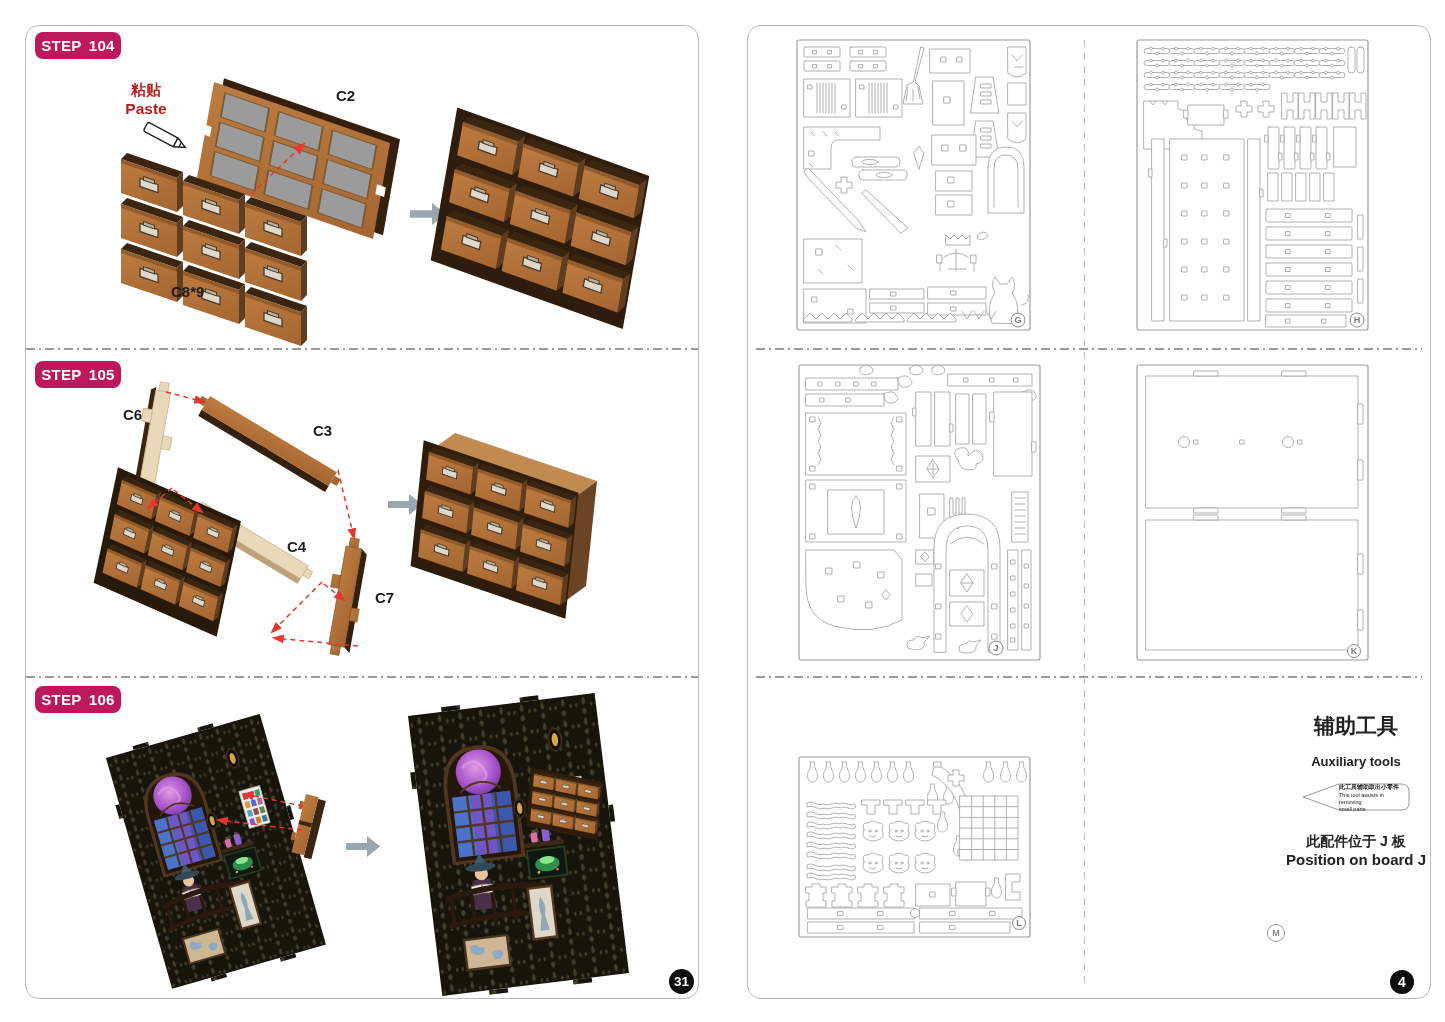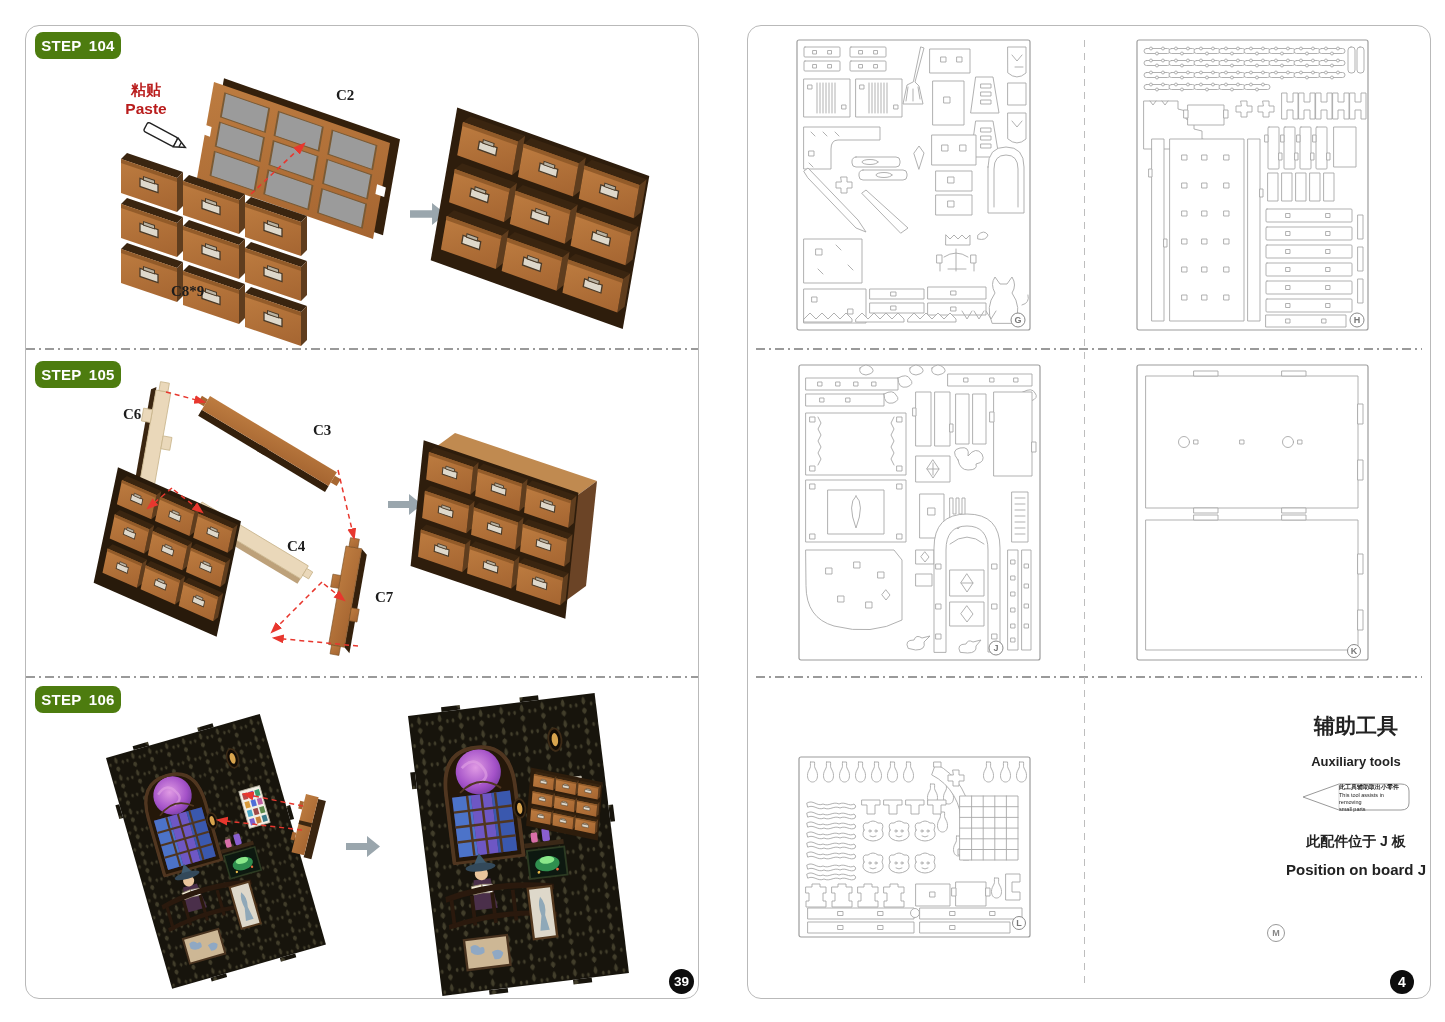--- a/index.html
+++ b/index.html
@@ -2,41 +2,41 @@
 <html><head>
 <meta charset="utf-8">
 <style>
   html,body{margin:0;padding:0;background:#fff;}
   body{width:1445px;height:1022px;position:relative;font-family:"Liberation Sans","DejaVu Sans",sans-serif;}
   .page{position:absolute;background:#fff;border:1.6px solid #b9b9b9;border-radius:14px;overflow:hidden;}
   #pageL{left:25px;top:25px;width:672px;height:972px;}
   #pageR{left:747px;top:25px;width:682px;height:972px;}
   .hdiv{position:absolute;height:1.6px;background:repeating-linear-gradient(to right,#9a9a9a 0 9px,transparent 9px 13px,#9a9a9a 13px 15px,transparent 15px 19px);}
   .vdash{position:absolute;width:1.3px;background:repeating-linear-gradient(to bottom,#bdbdbd 0 7px,transparent 7px 13px);}
-  .badge{position:absolute;width:86px;height:27px;background:#4d7c0f;border-radius:8px;color:#fff;
+  .badge{position:absolute;width:86px;height:27px;background:#be185d;border-radius:8px;color:#fff;
          font-weight:700;font-size:15px;line-height:27px;text-align:center;letter-spacing:.3px;word-spacing:3px;}
-  .plabel{position:absolute;font-weight:700;font-size:15px;color:#1c1c1c;white-space:nowrap;font-family:Liberation Serif, serif;}
+  .plabel{position:absolute;font-weight:700;font-size:15px;color:#1c1c1c;white-space:nowrap;}
   .paste{position:absolute;left:93px;top:55px;width:54px;text-align:center;font-weight:700;color:#b91c1c;}
   .paste .zh{font-size:15px;} .paste .en{font-size:15.5px;text-align:center;}
   .pnum{position:absolute;width:25px;height:25px;border-radius:50%;background:#0d0d0d;color:#fff;
         font-weight:700;font-size:13.5px;line-height:25px;text-align:center;}
   .art,.board{position:absolute;}
   .bx{fill:#fff;stroke:#9c9c9c;stroke-width:1.2;}
   .ol{fill:#fff;stroke:#a8a8a8;stroke-width:0.9;stroke-linejoin:round;stroke-linecap:round;}
   .blc circle{fill:#fff;stroke:#8a8a8a;stroke-width:1;}
   .blt{font:700 9px "Liberation Sans","DejaVu Sans",sans-serif;fill:#777;text-anchor:middle;}
   .aux{position:absolute;left:538px;top:686px;width:140px;text-align:center;color:#222;}
   .aux .t-zh{font-weight:700;font-size:21px;}
   .aux .t-en{font-weight:700;font-size:13px;margin-top:14px;}
   .tool{position:relative;width:114px;height:40px;margin:8px auto 10px;}
   .tool svg{position:absolute;left:0;top:0;}
   .tool .n-zh{position:absolute;left:40px;top:6px;font-size:6px;font-weight:700;white-space:nowrap;}
   .tool .n-en{position:absolute;left:40px;top:15px;font-size:5.5px;line-height:7px;text-align:left;width:68px;}
   .aux .p-zh{font-weight:700;font-size:14px;margin-top:16px;}
-  .aux .p-en{font-weight:700;font-size:15px;margin-top:10px;}
+  .aux .p-en{font-weight:700;font-size:15px;margin-top:0;}
   .mcirc{position:absolute;left:519px;top:898px;width:16px;height:16px;border:1px solid #999;border-radius:50%;
          font:700 9px "Liberation Sans",sans-serif;color:#888;text-align:center;line-height:16px;}
 </style>
 </head>
 <body>
 
 <svg width="0" height="0" style="position:absolute" aria-hidden="true">
 <defs>
   <linearGradient id="wgrad" x1="0" y1="0" x2="1" y2="1">
     <stop offset="0" stop-color="#bd7c40"></stop>
@@ -360,21 +360,21 @@
   <div class="paste">
     <div class="zh">粘贴</div>
     <div class="en">Paste</div>
   </div>
   <div class="plabel" style="left:310px;top:61px">C2</div>
   <div class="plabel" style="left:145px;top:257px">C8*9</div>
   <div class="plabel" style="left:97px;top:380px">C6</div>
   <div class="plabel" style="left:287px;top:396px">C3</div>
   <div class="plabel" style="left:261px;top:512px">C4</div>
   <div class="plabel" style="left:349px;top:563px">C7</div>
-  <div class="pnum" style="left:643px;top:943px">39</div>
+  <div class="pnum" style="left:643px;top:943px">31</div>
 </div>
 
 <div class="page" id="pageR">
   <div class="hdiv" style="left:8px;right:8px;top:322px"></div>
   <div class="hdiv" style="left:8px;right:8px;top:650px"></div>
   <div class="vdash" style="left:336px;top:14px;height:944px"></div>
 
   <svg class="board" style="left:48px;top:13px" width="235" height="292" viewBox="0 0 235 292">
     <rect class="bx" x="1" y="1" width="233" height="290" rx="2"></rect>
     <g class="ol">

